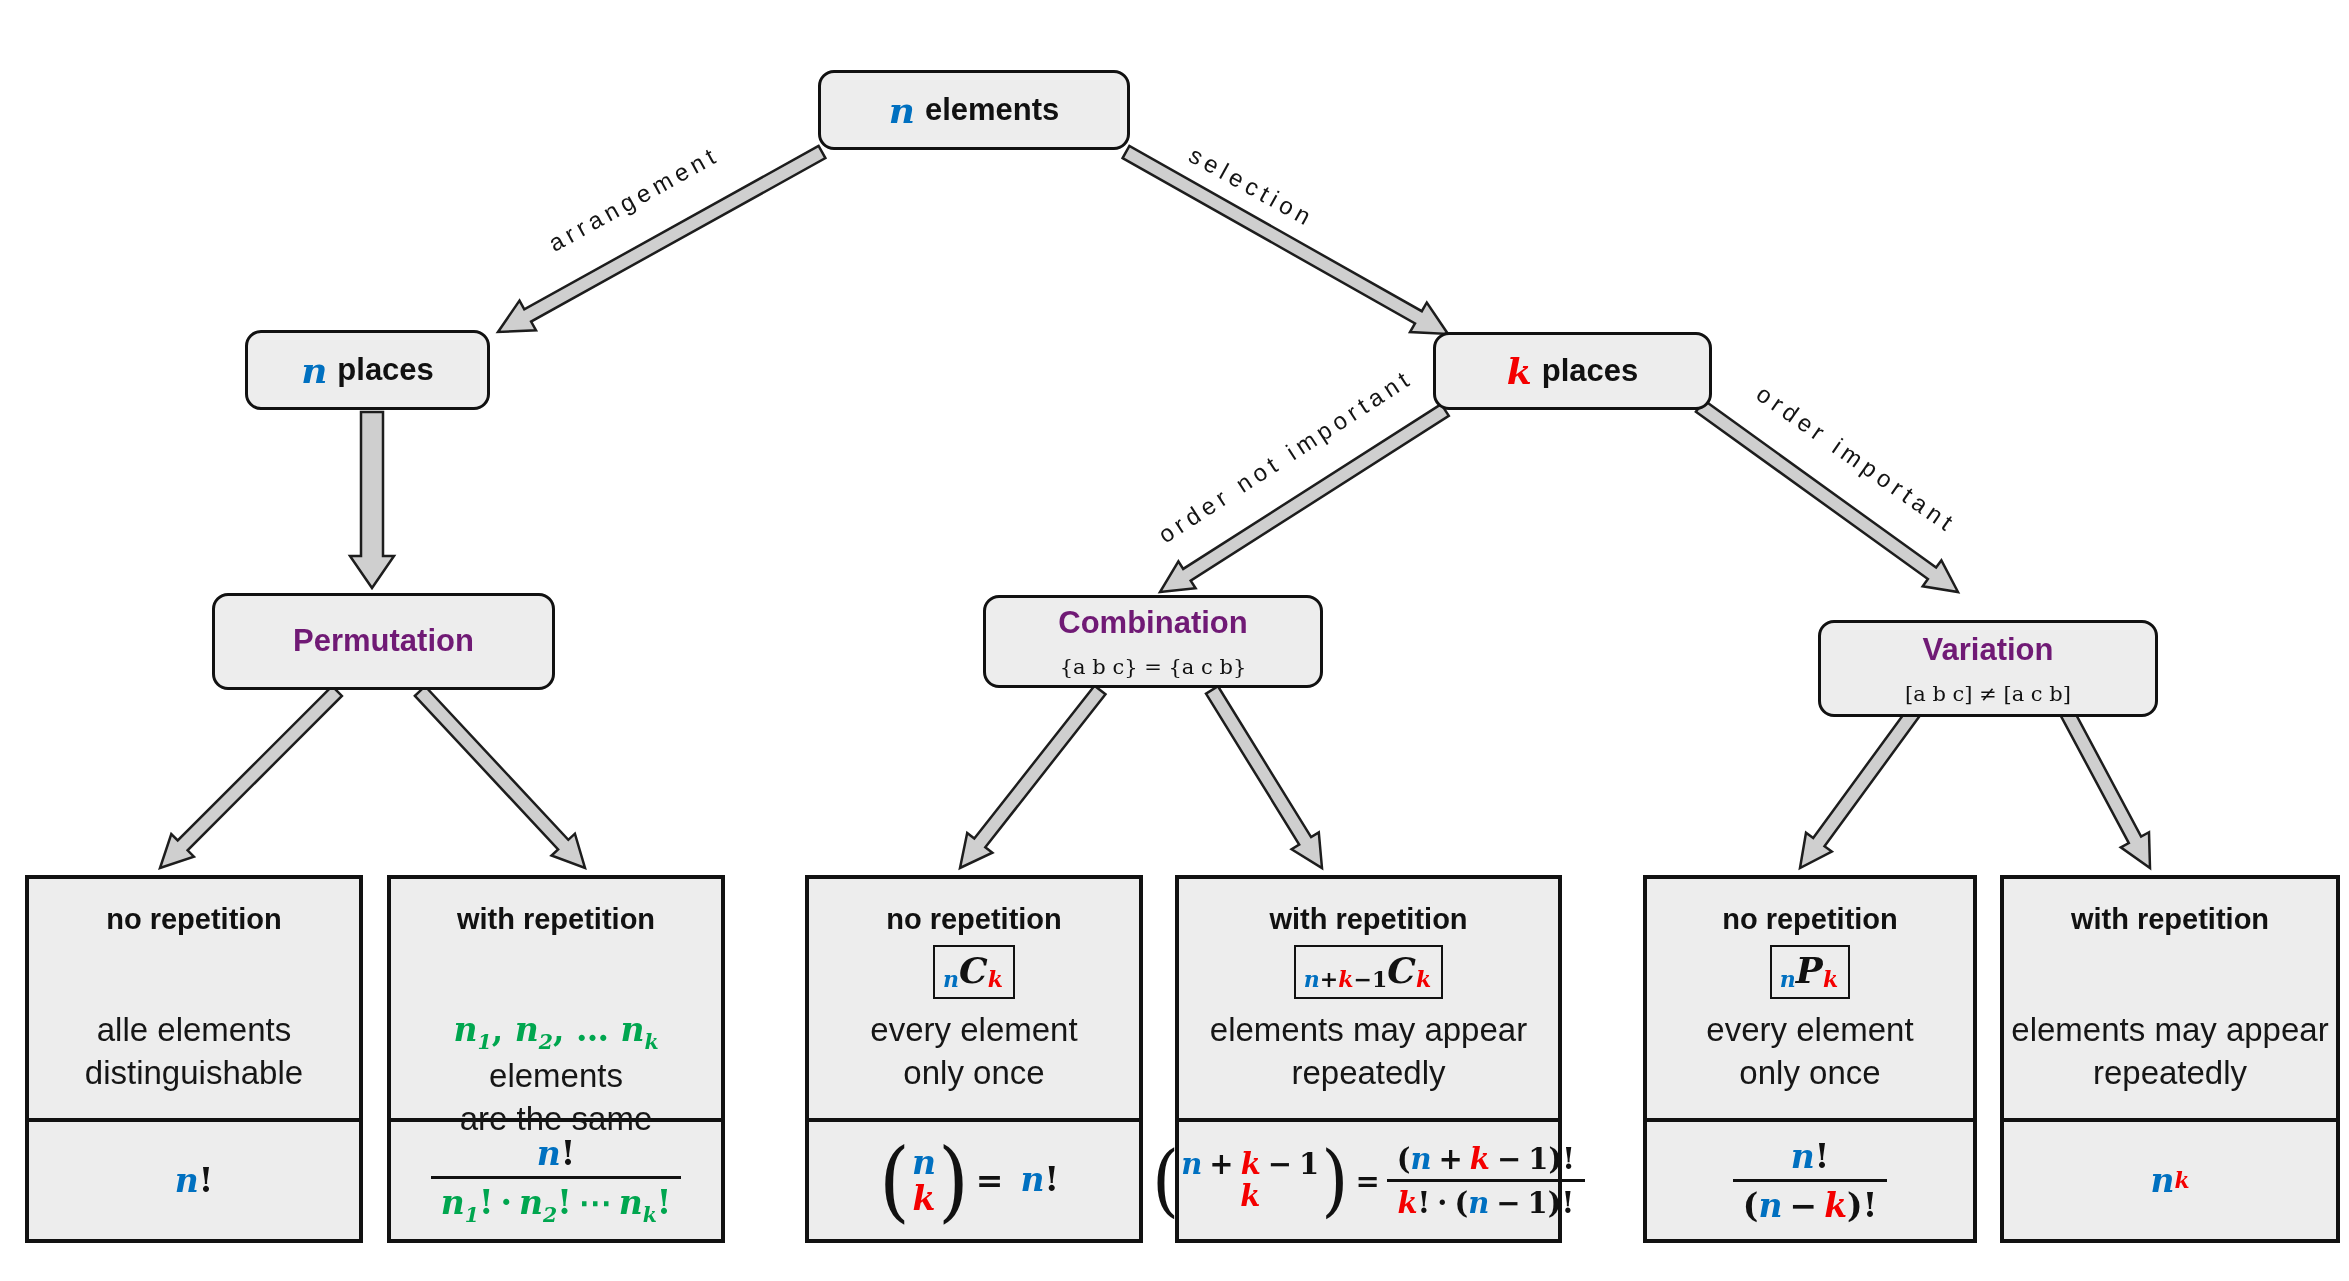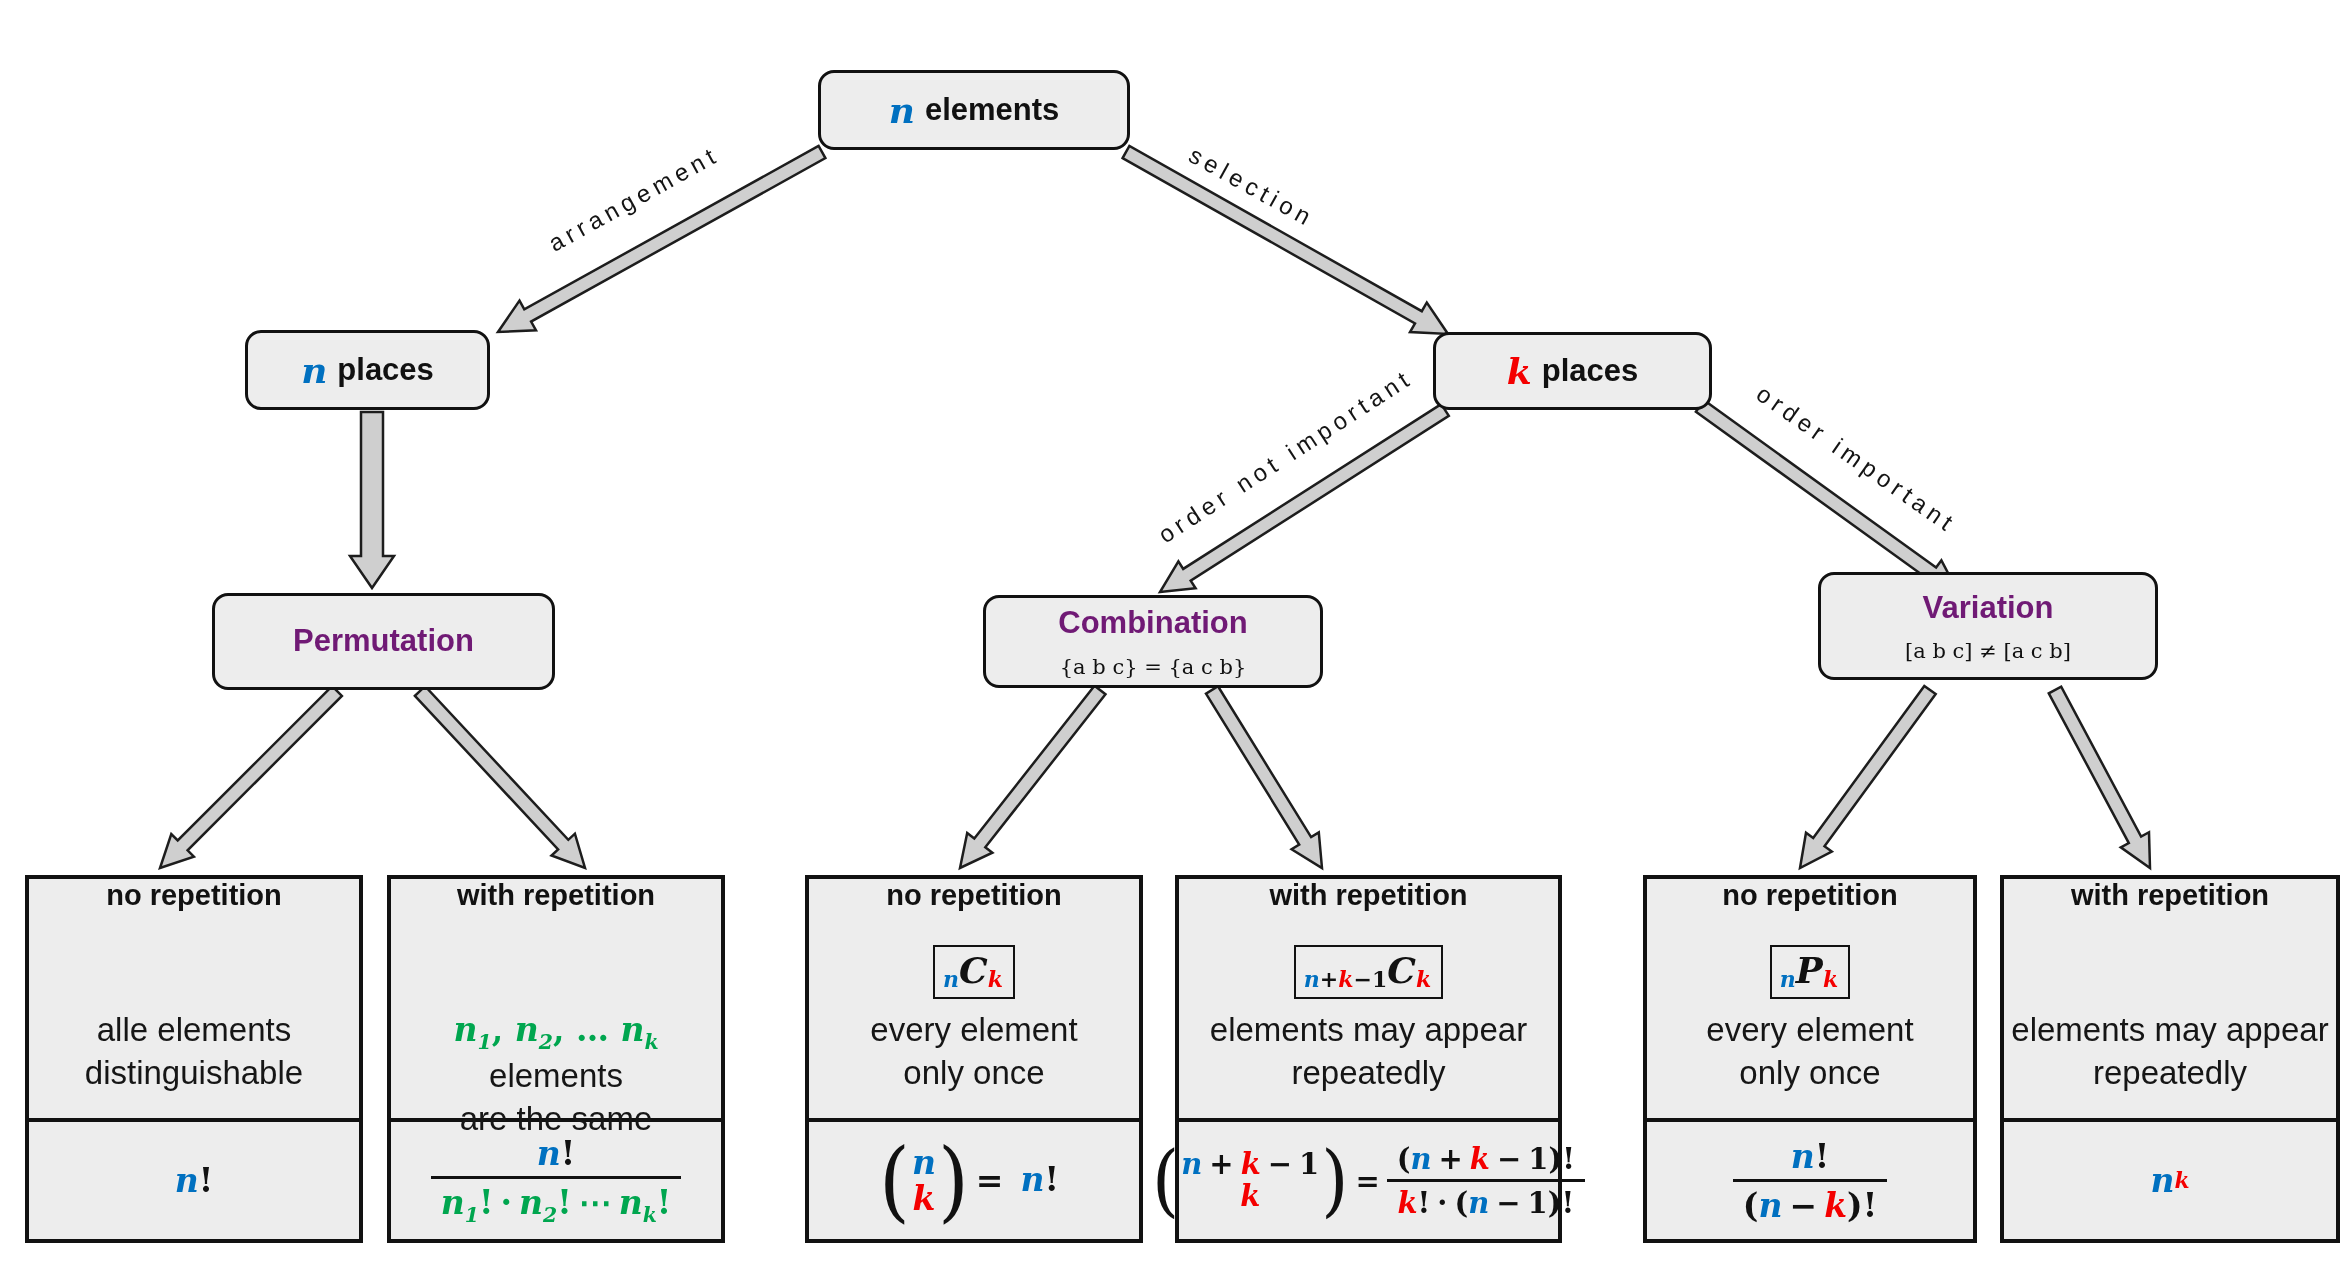--- a/index.html
+++ b/index.html
@@ -27,21 +27,21 @@
   .mo{font-family:"DejaVu Serif",serif;font-style:normal;font-weight:bold;color:#111}
   .op{margin:0 7px}
   .vn{color:var(--c-blue)} .vk{color:var(--c-red)}
   .vg,.vg .mo,.vg sub{color:var(--c-green)}
   sub{font-size:.62em} sup{font-size:.66em}
 
   
   .leaf{position:absolute;top:875px;height:368px;background:#ededed;border:4px solid #111;
         box-sizing:border-box;display:flex;flex-direction:column}
   .leaf-top{height:239px;position:relative}
-  .leaf-header{text-align:center;font-weight:bold;font-size:29px}
+  .leaf-header{text-align:center;margin-top:24px;font-weight:bold;font-size:29px}
   .nota-row{position:absolute;top:66px;width:100%;text-align:center}
   .nota{display:inline-block;border:2.5px solid #111;padding:5px 10px 6px 8px;line-height:1.05;background:#ededed}
   .nota .big{font-size:36px}
   .nota sub{font-size:22px}
   .leaf-body{position:absolute;top:130px;width:100%;text-align:center;font-size:33px;line-height:1.3;color:#161616}
   .leaf-formula{flex:1;border-top:4px solid #111;display:flex;align-items:center;justify-content:center;font-size:33px}
   .leaf-formula.tight{font-size:29px}
 
   .frac{display:inline-flex;flex-direction:column;text-align:center;vertical-align:middle}
   .frac .num{padding:0 10px 3px}
@@ -90,21 +90,21 @@
     <span class="ntext">places</span>
   </div>
 
   <div class="node" style="left:212px;top:593px;width:343px;height:97px">
     <span class="ntitle">Permutation</span>
   </div>
   <div class="node titled" style="left:983px;top:595px;width:340px;height:93px">
     <span class="ntitle">Combination</span>
     <span class="nsub">{a b c} = {a c b}</span>
   </div>
-  <div class="node titled" style="left:1818px;top:572px;width:340px;height:108px">
+  <div class="node titled" style="left:1818px;top:620px;width:340px;height:97px">
     <span class="ntitle">Variation</span>
     <span class="nsub">[a b c] ≠ [a c b]</span>
   </div>
 
   <div class="leaf" style="left:25px;width:338px">
     <div class="leaf-top">
       <div class="leaf-header">no repetition</div>
       <div class="leaf-body">
         <div>alle elements</div>
         <div>distinguishable</div>

